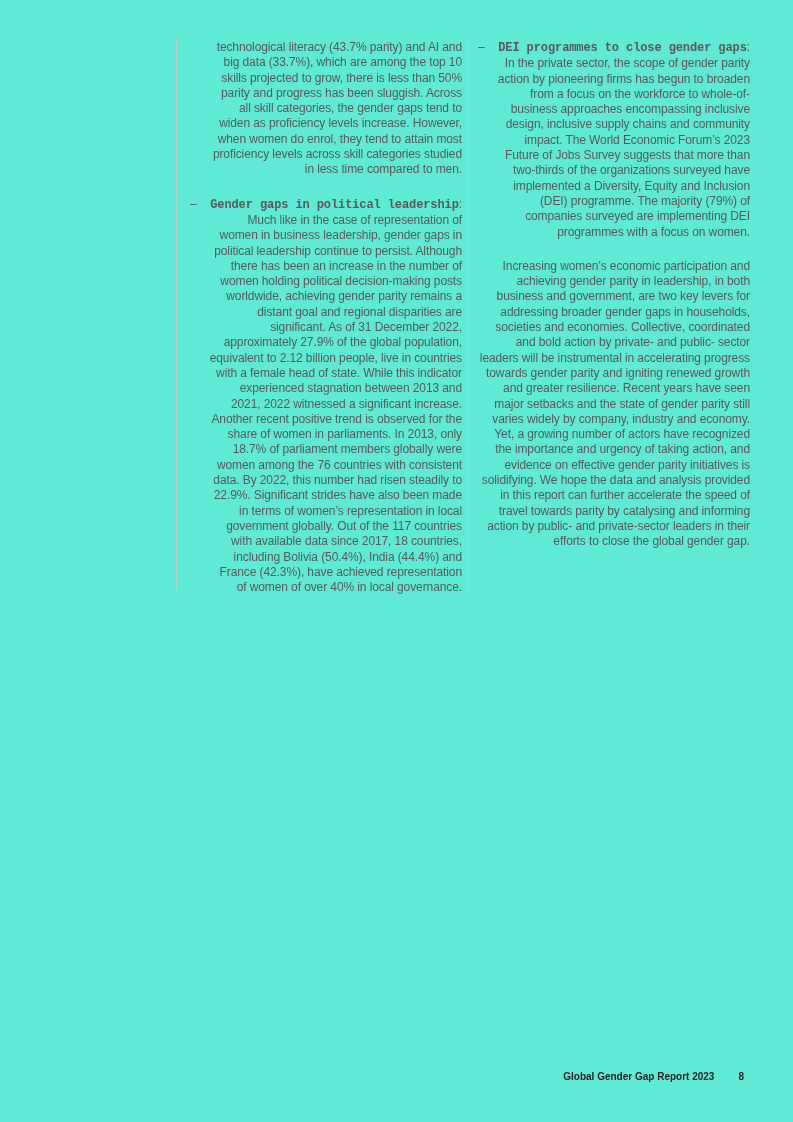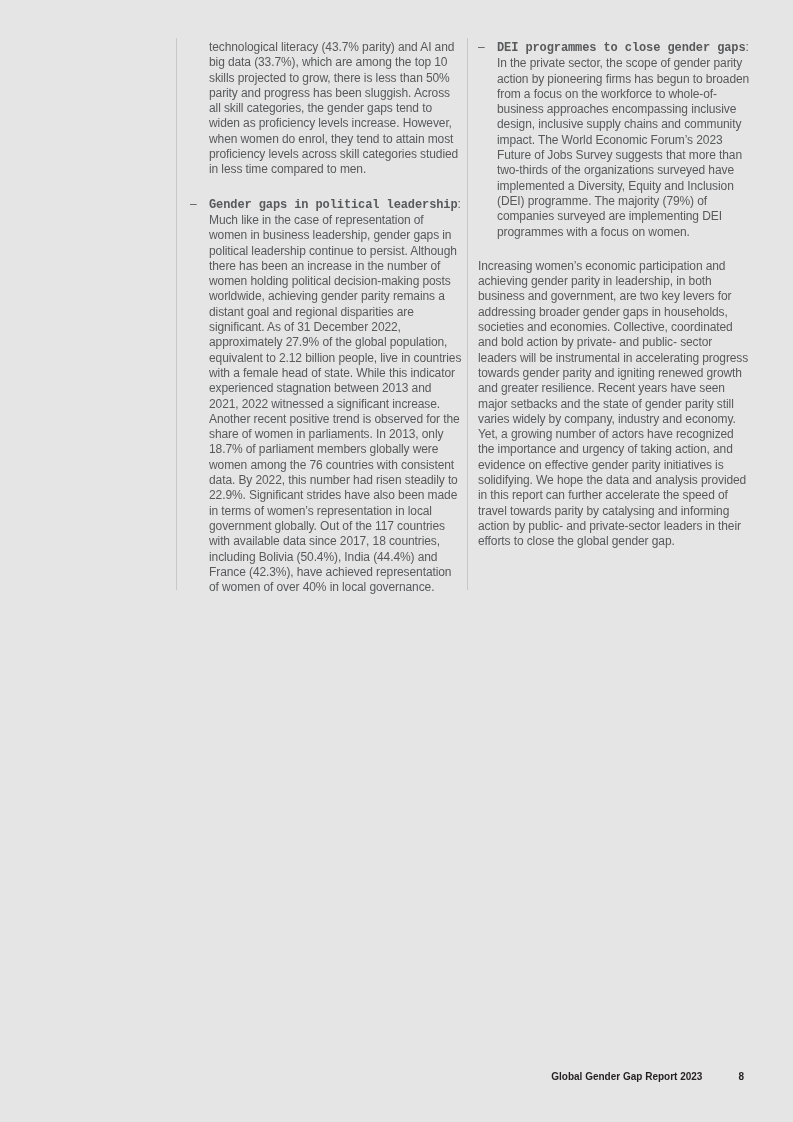--- a/index.html
+++ b/index.html
@@ -1,22 +1,23 @@
 <!DOCTYPE html>
 <html><head>
 <meta charset="utf-8">
 <style>
   html,body{margin:0;padding:0;background:#ffffff;}
   .page{
     position:relative;
     width:793px;height:1122px;
-    background:#e5e5e5;
+    background:#5eead4;
     font-family:"Liberation Sans", sans-serif;
     color:#58595b;
     overflow:hidden;
+    text-align:right;
   }
   .col{
     position:absolute;
     top:40px;
     width:272px;
     font-size:12px;
     line-height:15.3px;
     letter-spacing:-0.1px;
   }
   .col-left{left:190px;}
@@ -42,21 +43,21 @@
     background:#c7c8ca;
   }
   .rule-left{left:176px;}
   .rule-center{left:467px;}
   .footer{
     position:absolute;
     top:1071px;
     right:49px;
     display:flex;
     align-items:baseline;
-    gap:36px;
+    gap:24px;
     font-size:10px;
     line-height:12px;
     font-weight:bold;
     color:#231f20;
     letter-spacing:0;
     margin-left:11px;
   }
 </style>
 </head>
 <body>

